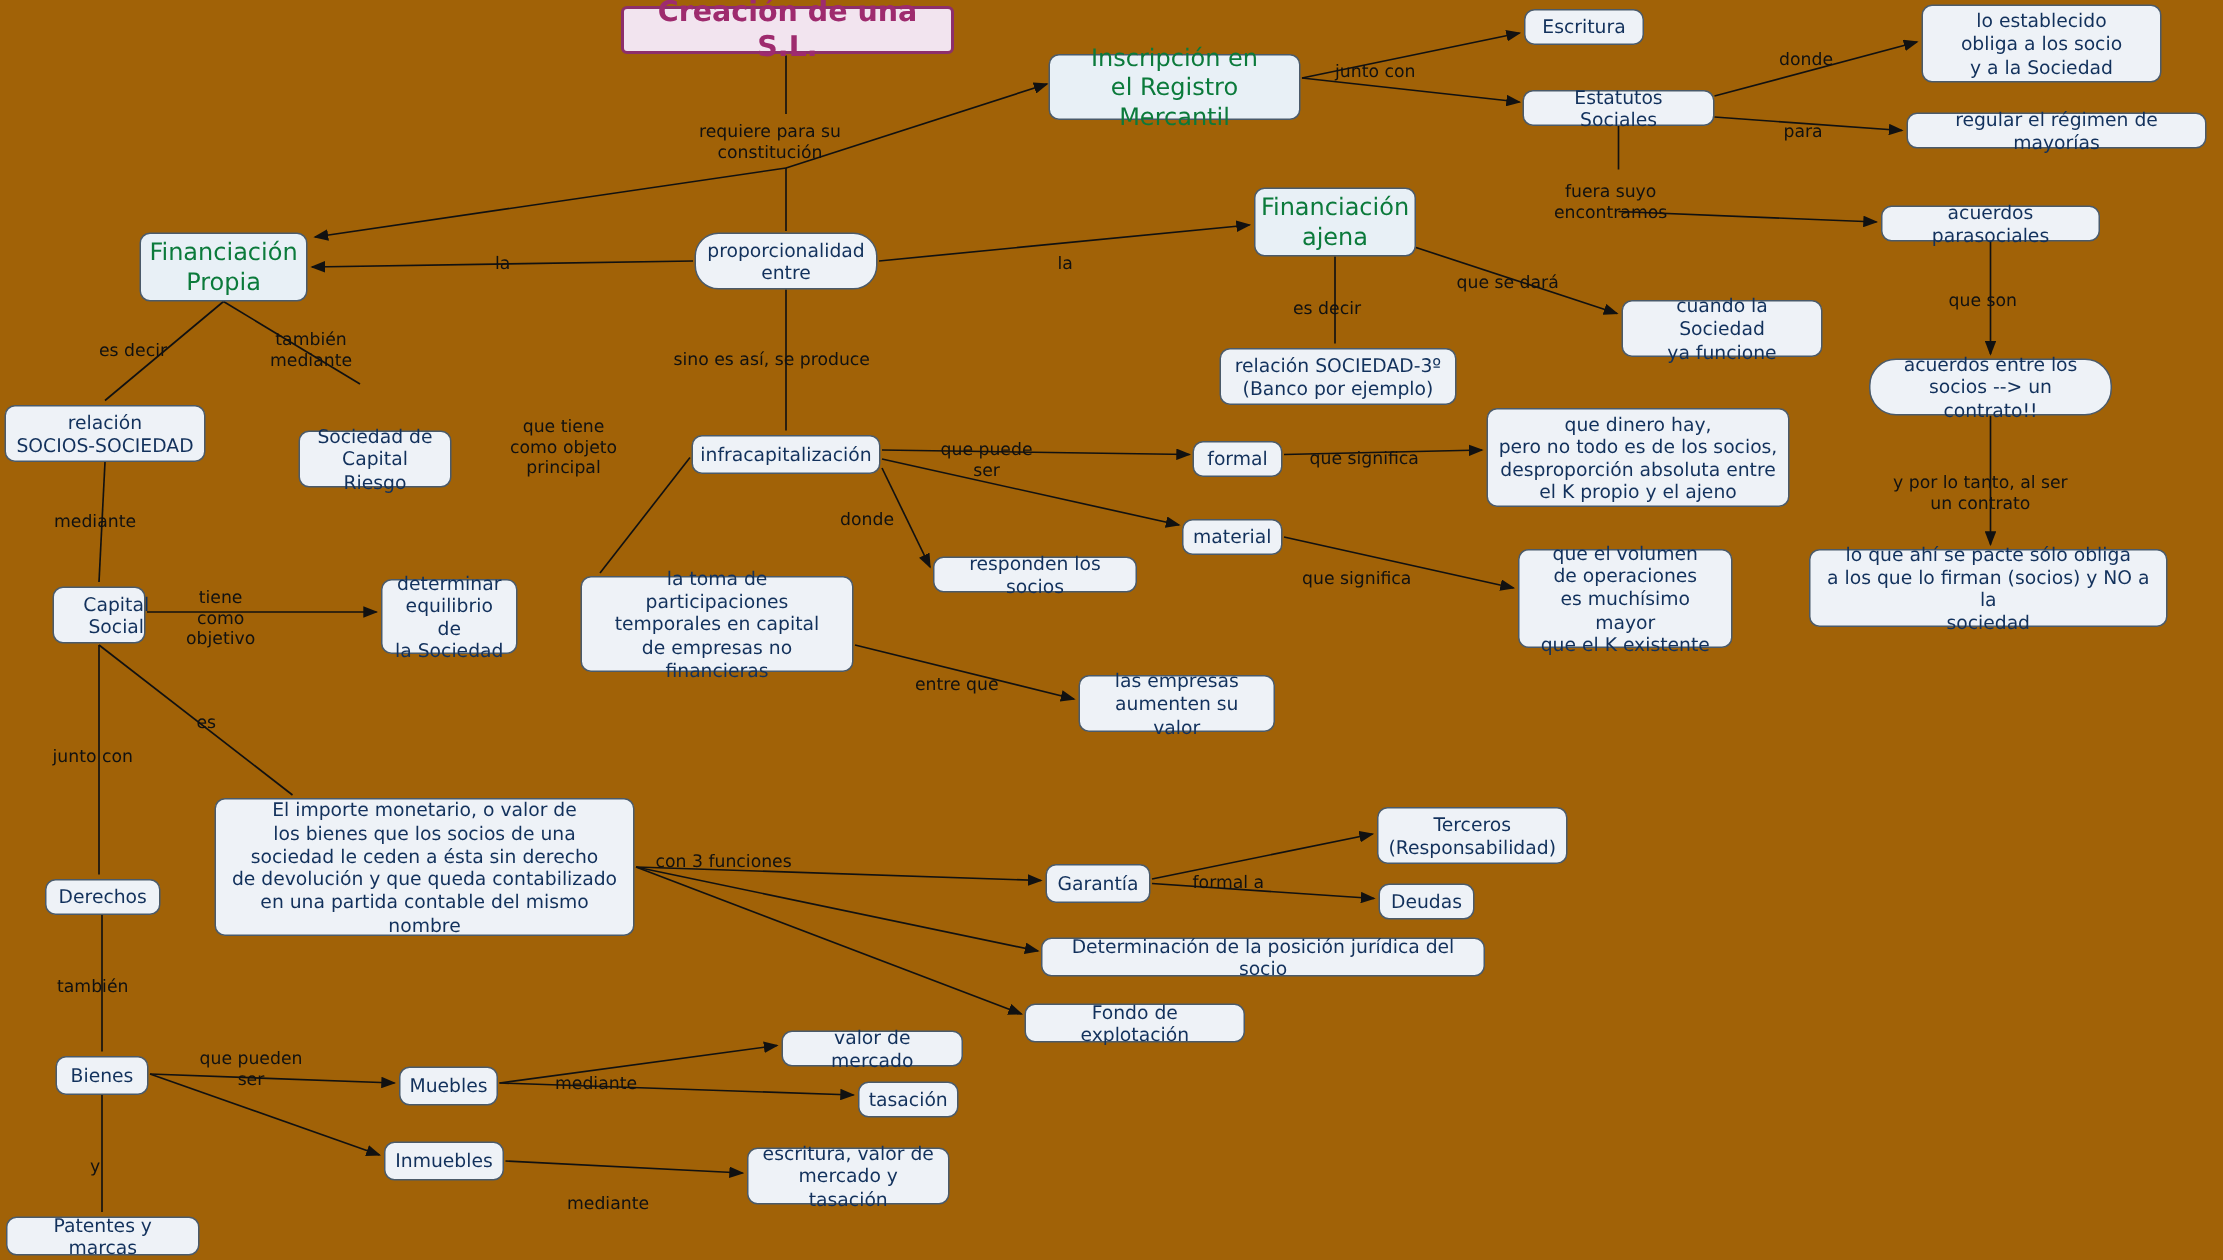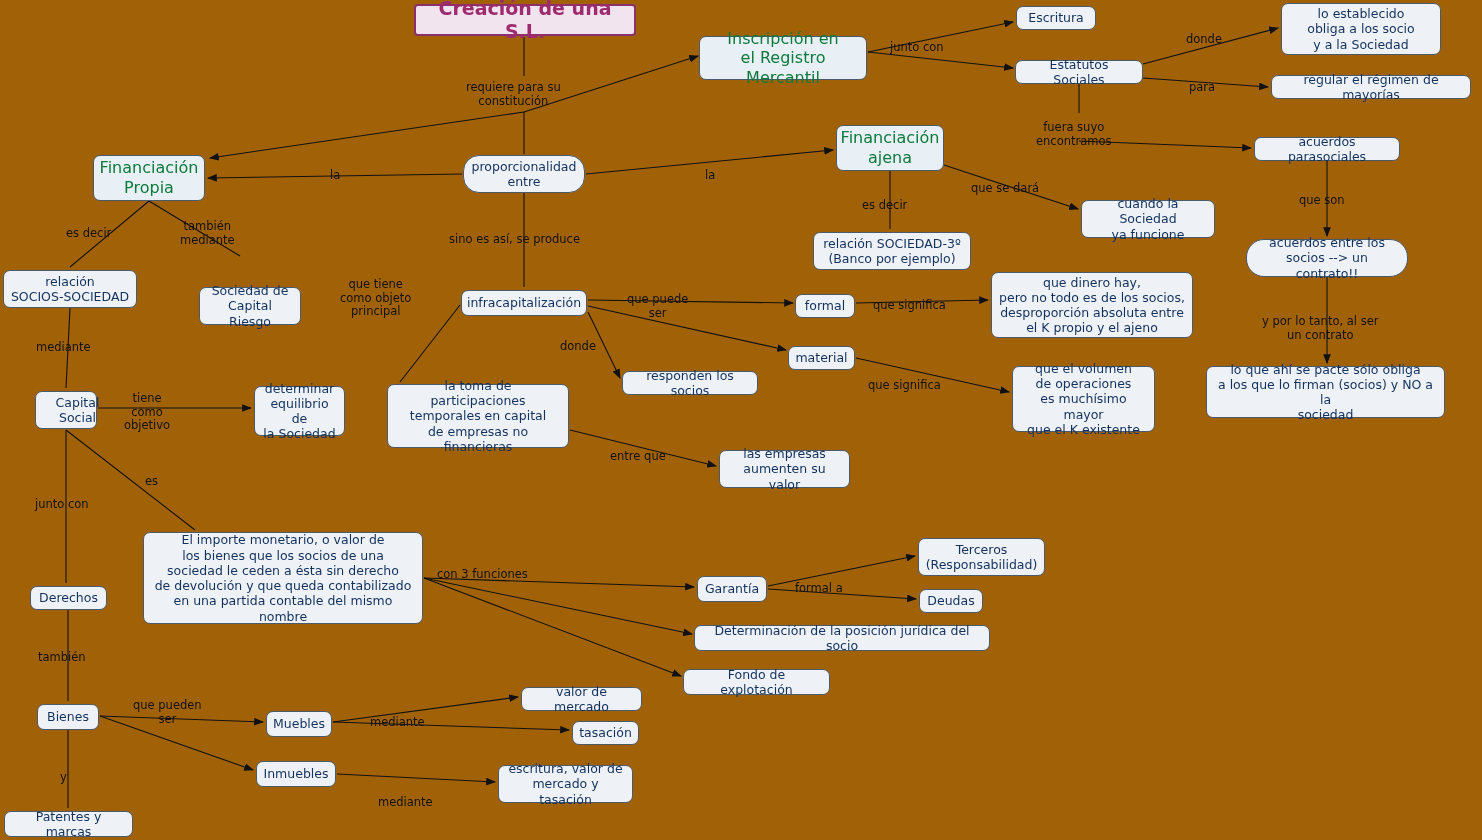--- a/index.html
+++ b/index.html
@@ -215,21 +215,21 @@
       <div class="label" style="left: 36px; top: 341px;">mediante</div>
       <div class="label" style="left: 627px; top: 293px;">que puede
 ser</div>
       <div class="label" style="left: 873px; top: 299px;">que significa</div>
       <div class="label" style="left: 560px; top: 340px;">donde</div>
       <div class="label" style="left: 868px; top: 379px;">que significa</div>
       <div class="label" style="left: 124px; top: 392px;">tiene
 como
 objetivo</div>
       <div class="label" style="left: 610px; top: 450px;">entre que</div>
-      <div class="label" style="left: 145px; top: 475px;">es</div>
+      <div class="label" style="left: 131px; top: 475px;">es</div>
       <div class="label" style="left: 35px; top: 498px;">junto con</div>
       <div class="label" style="left: 437px; top: 568px;">con 3 funciones</div>
       <div class="label" style="left: 795px; top: 582px;">formal a</div>
       <div class="label" style="left: 38px; top: 651px;">también</div>
       <div class="label" style="left: 133px; top: 699px;">que pueden
 ser</div>
       <div class="label" style="left: 370px; top: 716px;">mediante</div>
       <div class="label" style="left: 378px; top: 796px;">mediante</div>
       <div class="label" style="left: 60px; top: 771px;">y</div>
     </div>

